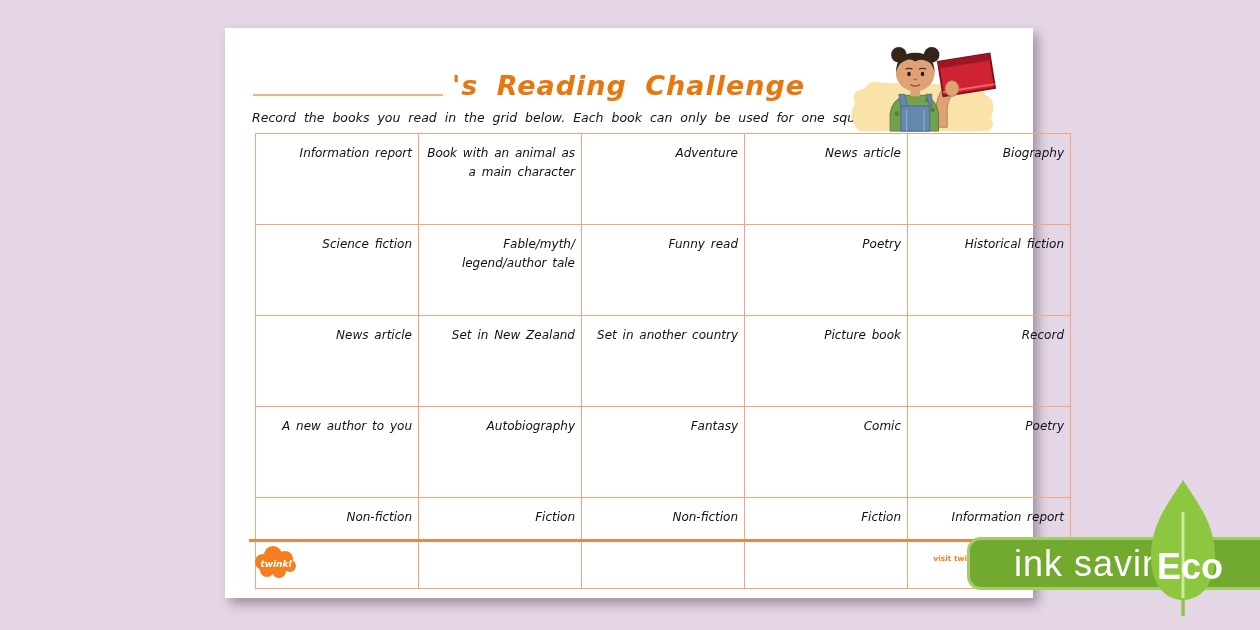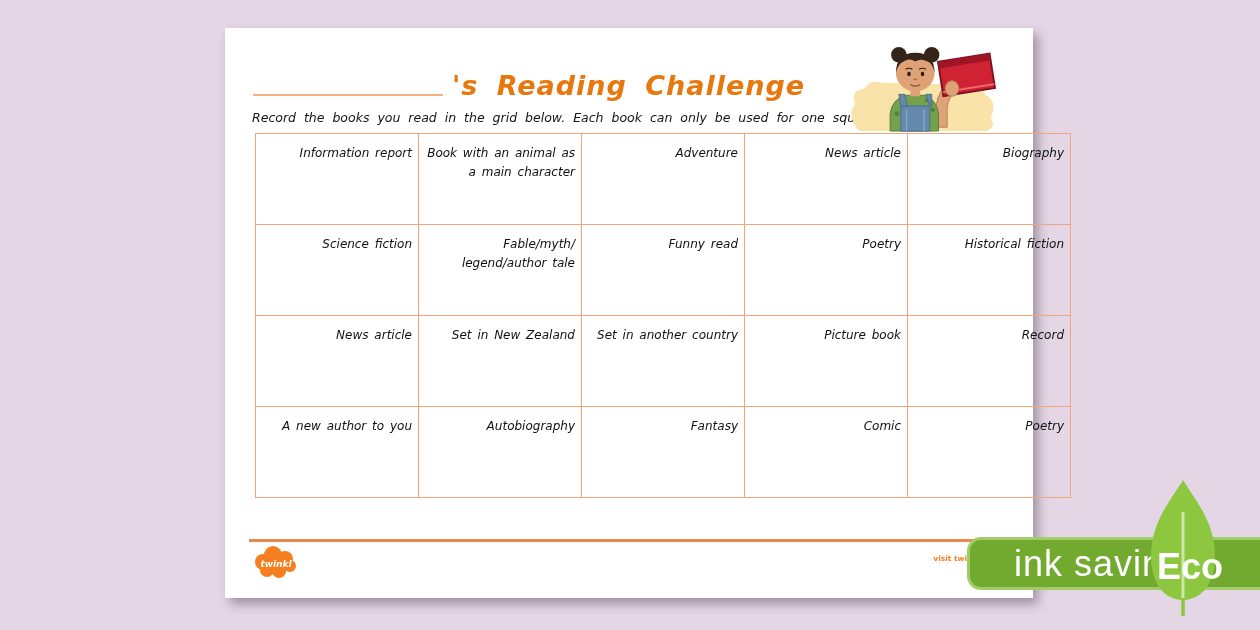--- a/index.html
+++ b/index.html
@@ -162,20 +162,27 @@
           <td>Picture book</td>
           <td>Record</td>
         </tr>
         <tr>
           <td>A new author to you</td>
           <td>Autobiography</td>
           <td>Fantasy</td>
           <td>Comic</td>
           <td>Poetry</td>
         </tr>
+        <tr>
+          <td>Non-fiction</td>
+          <td>Fiction</td>
+          <td>Non-fiction</td>
+          <td>Fiction</td>
+          <td>Information report</td>
+        </tr>
       </tbody>
     </table>
 
     <div class="footer-rule"></div>
 
     <svg class="twinkl-logo" viewBox="0 0 46 34" aria-hidden="true">
       <circle cx="10" cy="17" r="8" fill="#f57e20"></circle>
       <circle cx="20" cy="10" r="9" fill="#f57e20"></circle>
       <circle cx="32" cy="14" r="8" fill="#f57e20"></circle>
       <circle cx="37" cy="21" r="6" fill="#f57e20"></circle>

